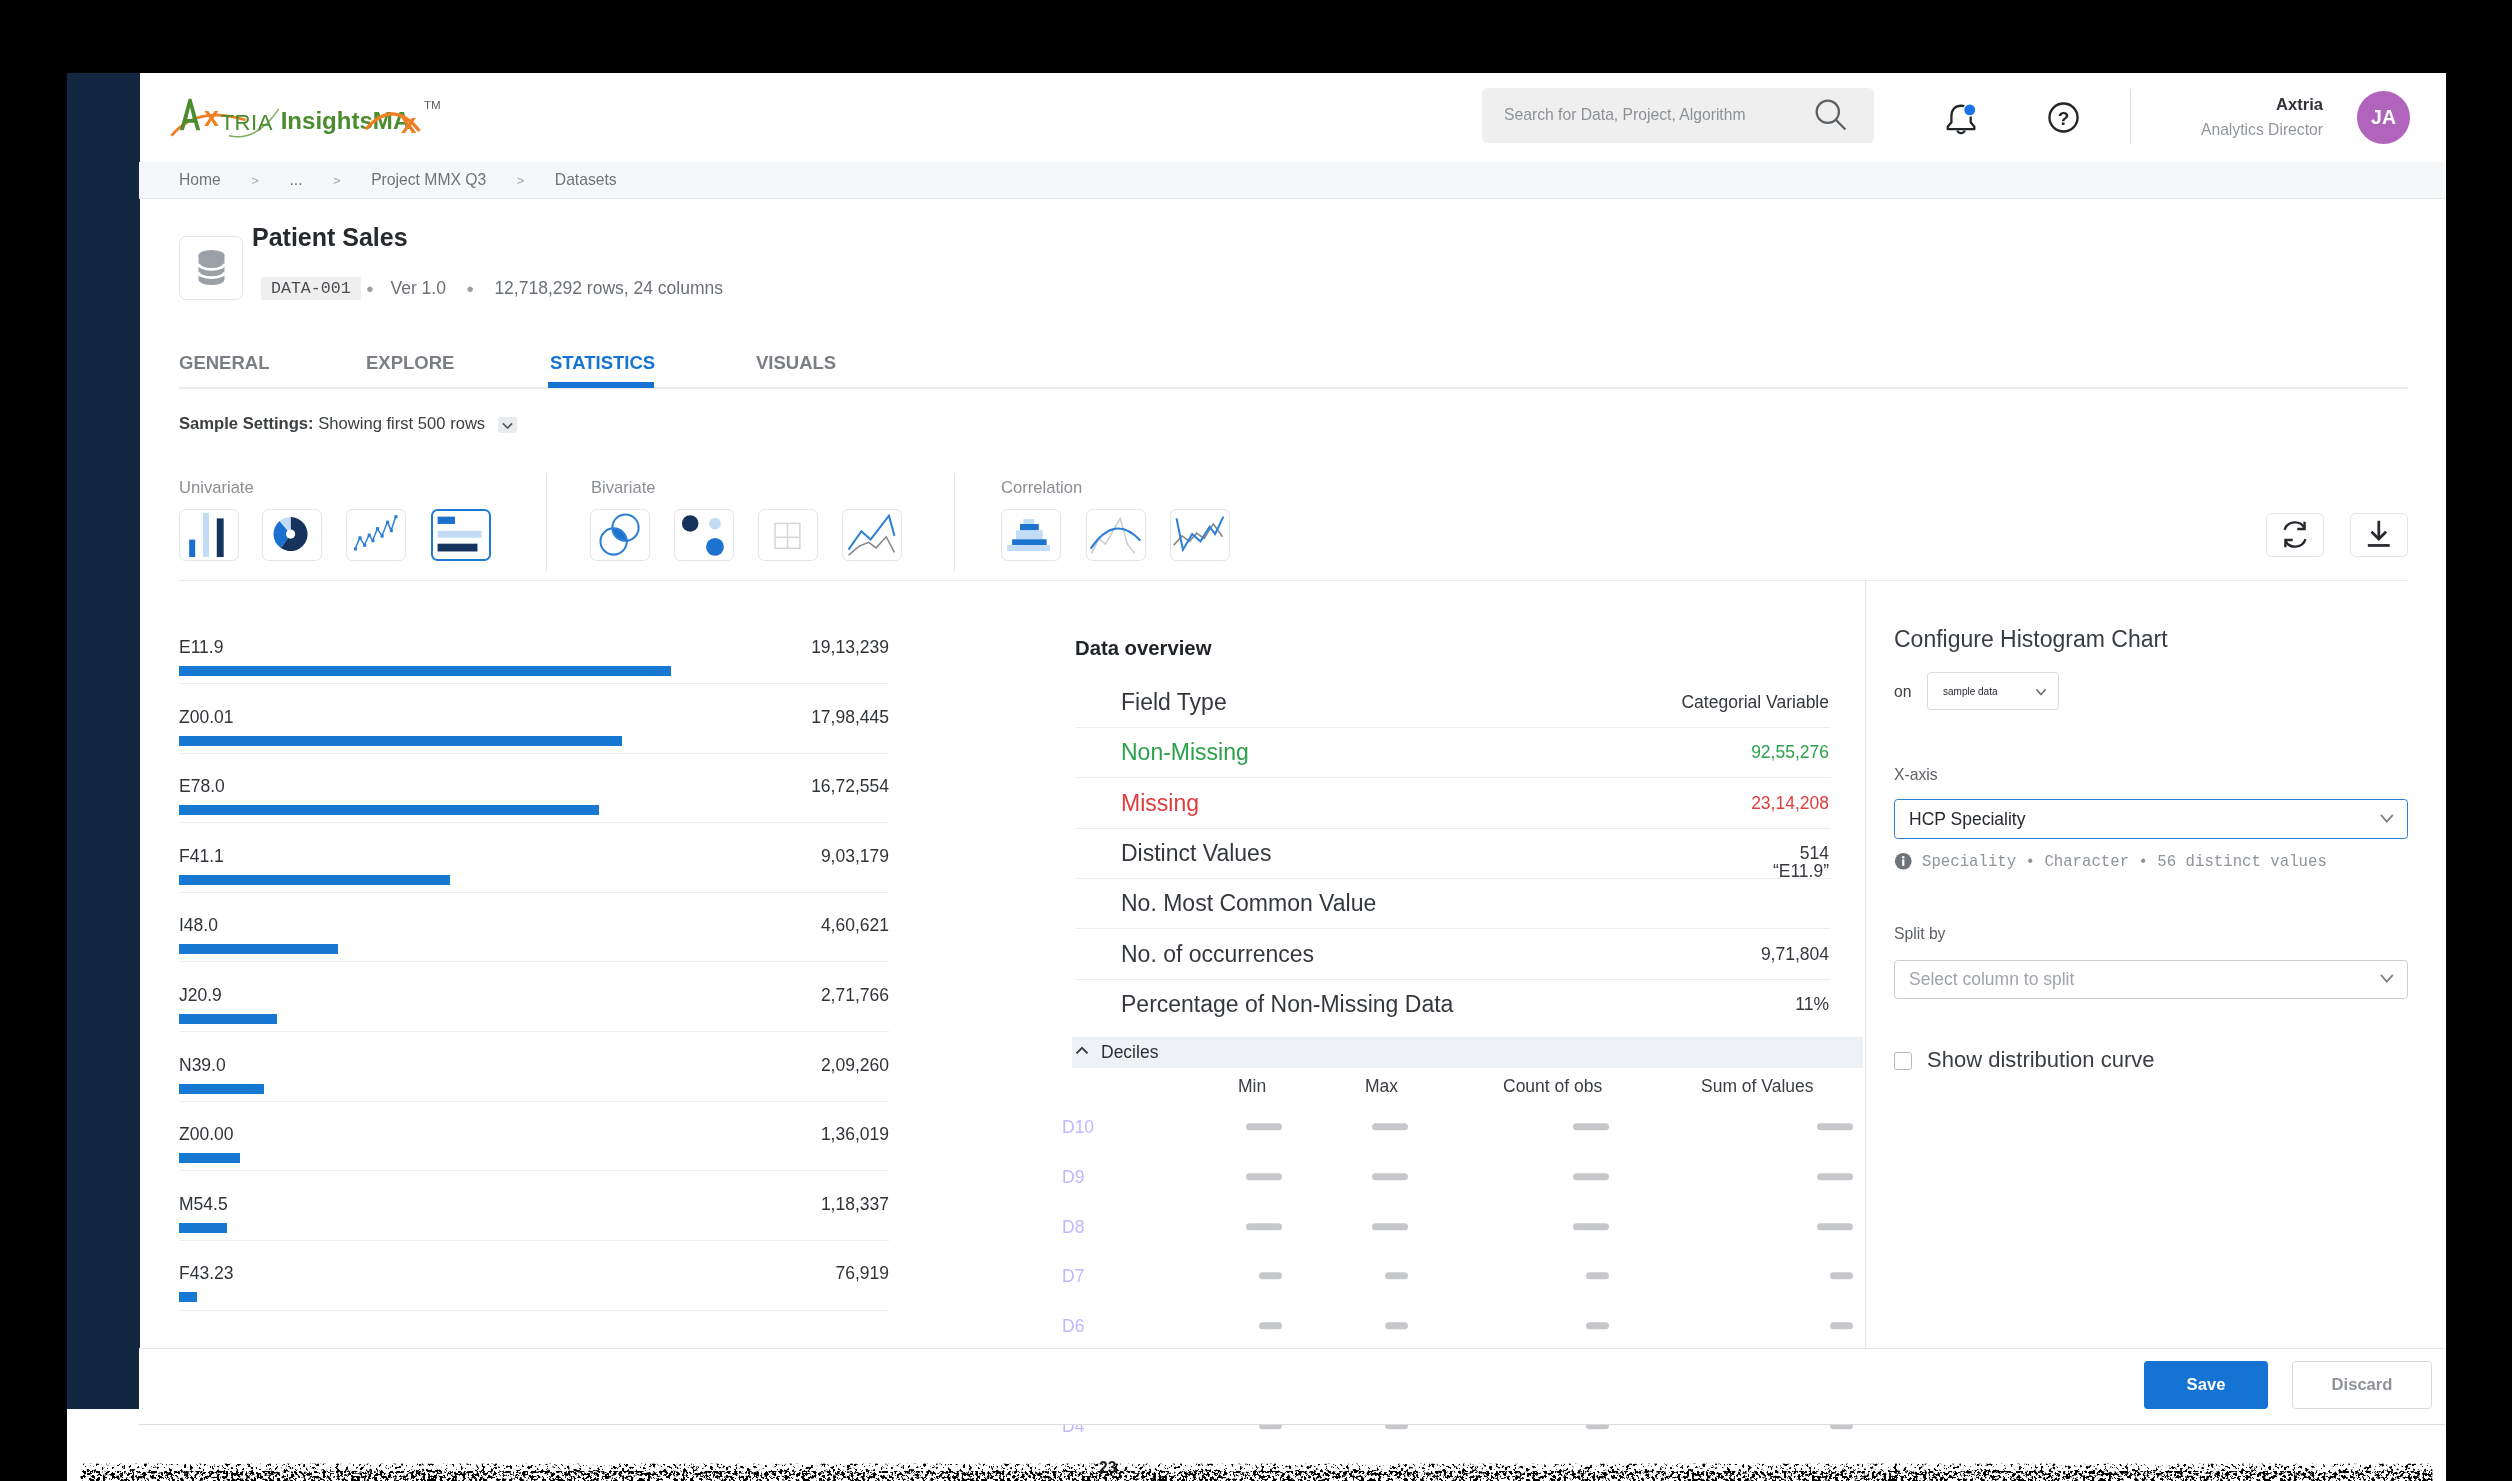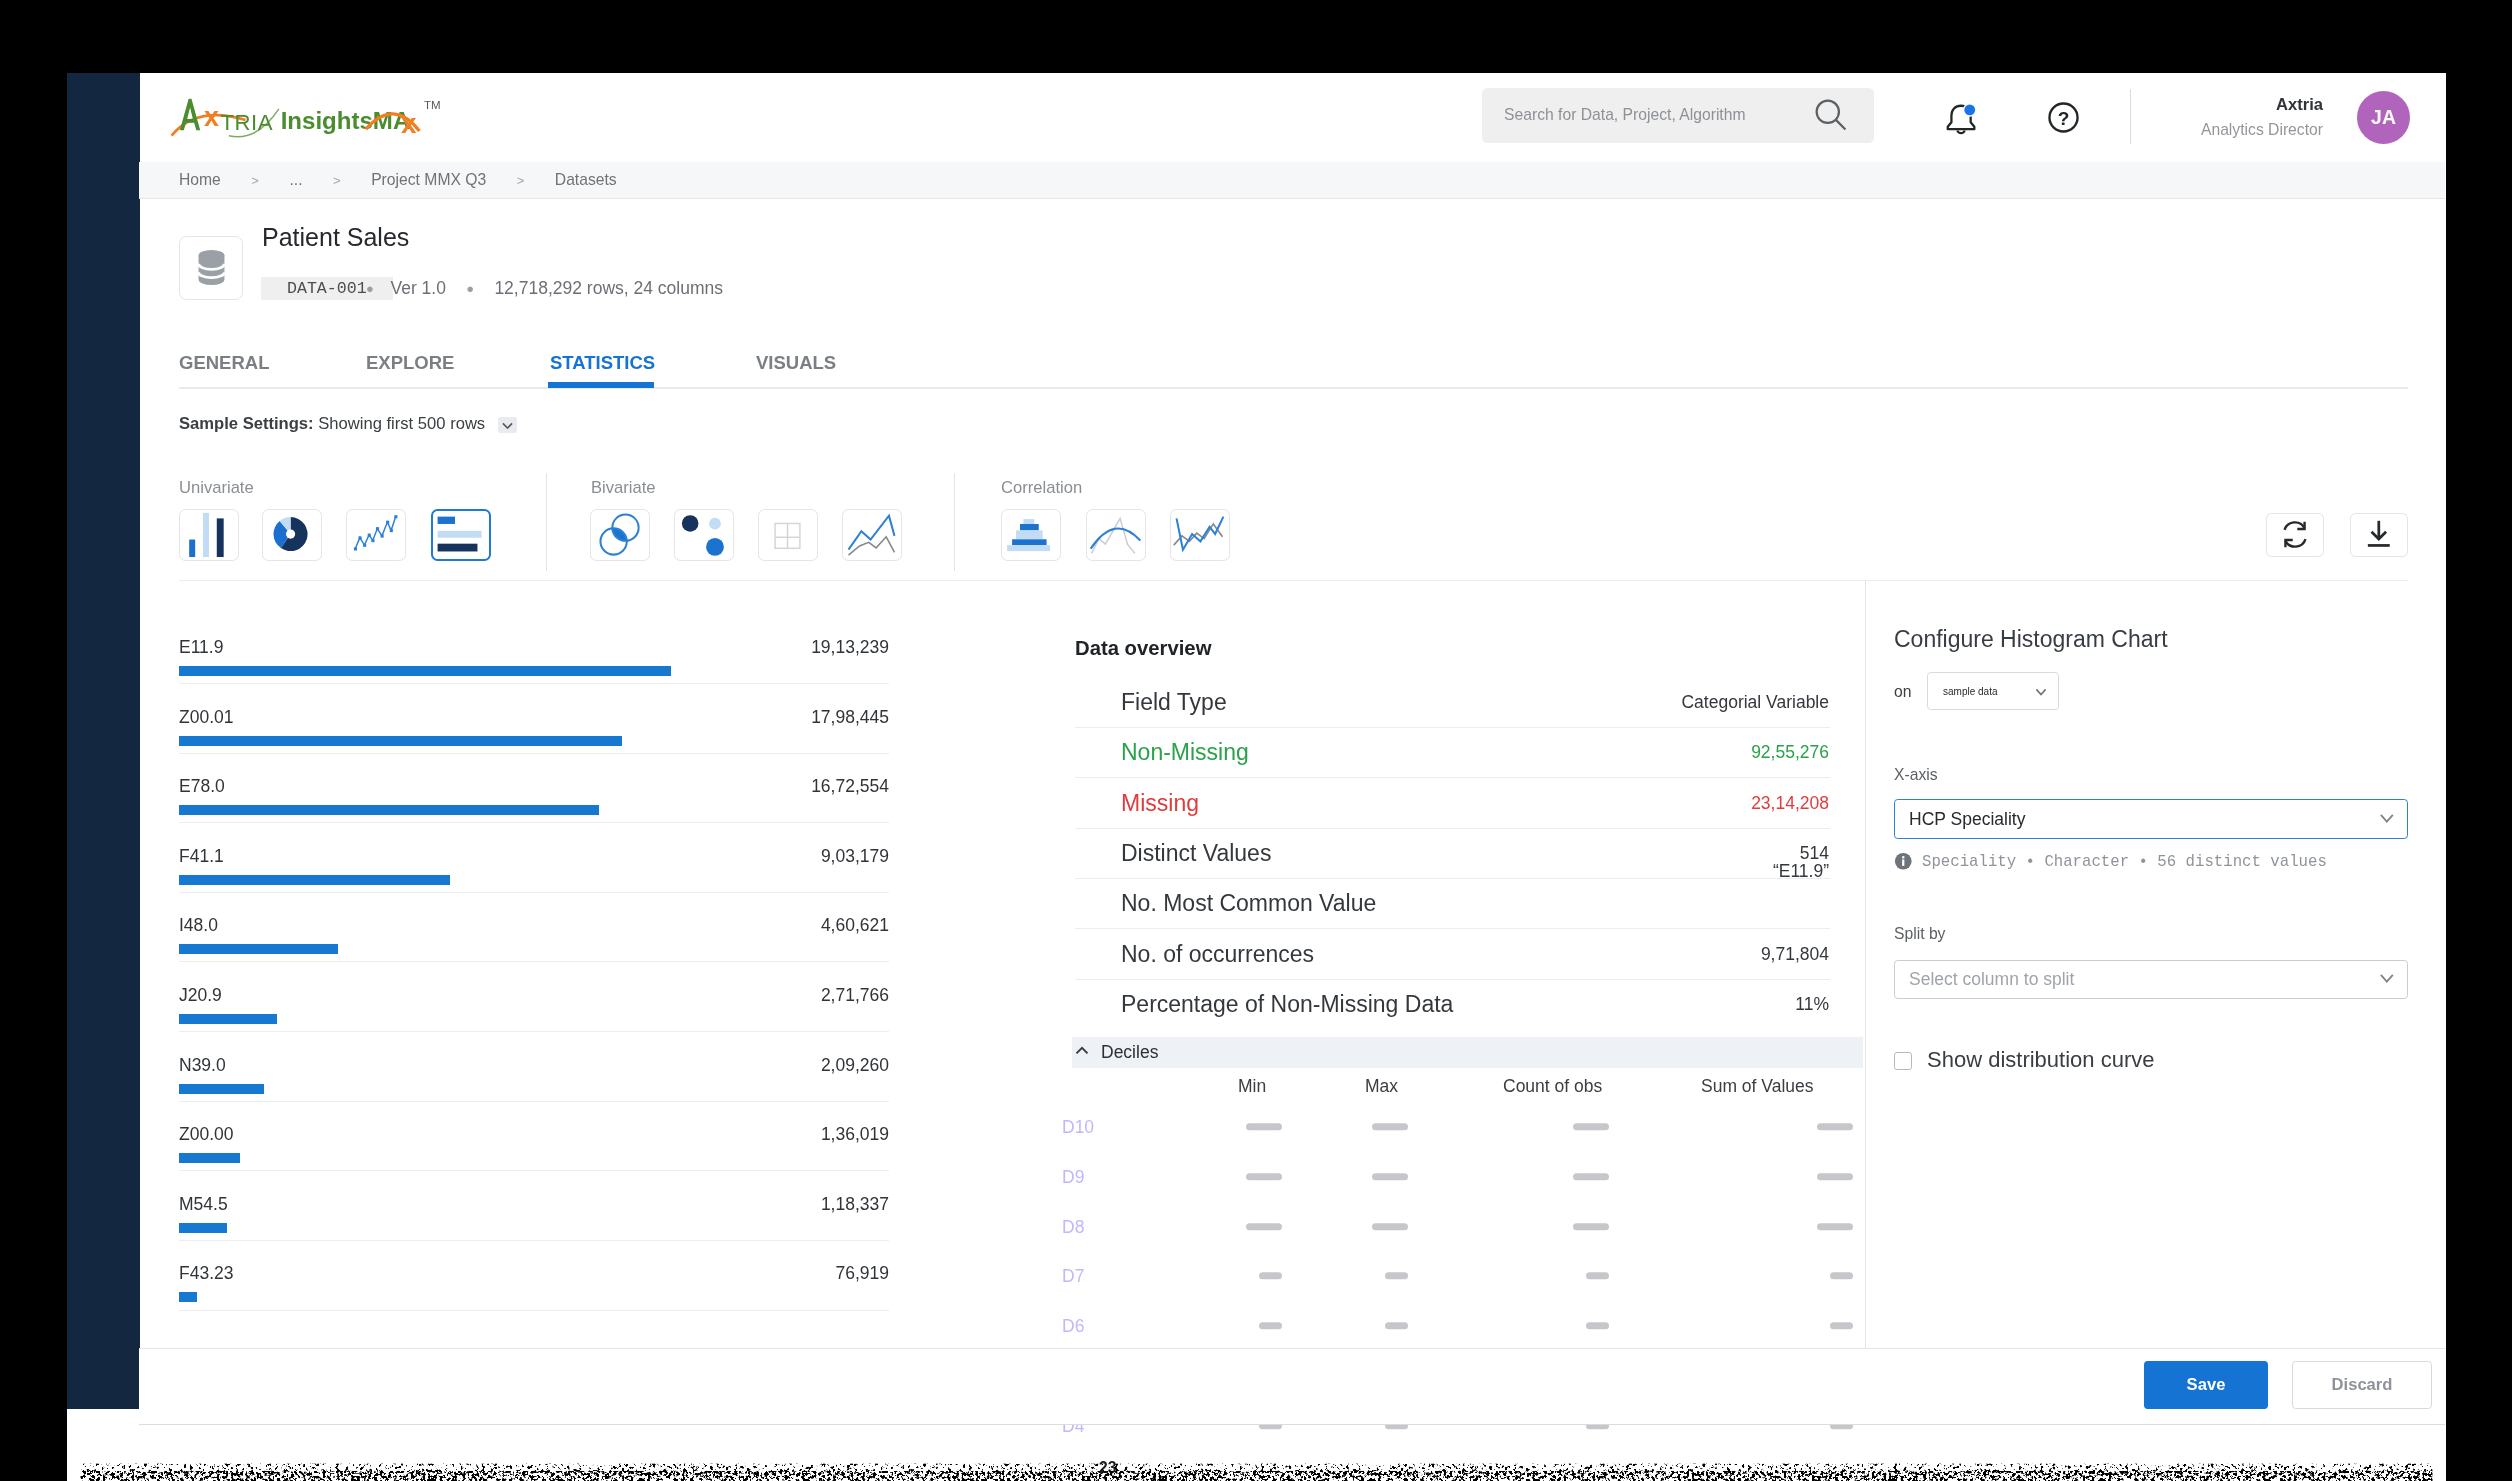--- a/index.html
+++ b/index.html
@@ -82,22 +82,22 @@
     </div>
 </div>
 
 <div class="abs" style="left:179px;top:236px;width:64px;height:64px;border:1.4px solid #e4e5e7;border-radius:7.4px"></div>
 <svg class="abs" style="left:193px;top:248px" width="37" height="39" viewBox="0 0 40 42">
   <ellipse cx="20" cy="8" rx="14" ry="6" fill="#9aa0a6"></ellipse>
   <path d="M6,8 v26 a14,6 0 0 0 28,0 v-26 z" fill="#9aa0a6"></path>
   <path d="M6,17 a14,6 0 0 0 28,0" fill="none" stroke="#fff" stroke-width="3"></path>
   <path d="M6,26 a14,6 0 0 0 28,0" fill="none" stroke="#fff" stroke-width="3"></path>
 </svg>
-<div class="abs" style="left:262px;top:223px;font-size:25px;font-weight:normal;color:#26292d">Patient Sales</div>
-<div class="abs mono" style="left:261px;top:277px;height:23px;padding:0 26px;background:#efefef;color:#4a4d52;font-size:16.6px;display:flex;align-items:center">DATA-001</div>
+<div class="abs" style="left:252px;top:223px;font-size:25px;font-weight:bold;color:#26292d">Patient Sales</div>
+<div class="abs mono" style="left:261px;top:277px;height:23px;padding:0 10px;background:#efefef;color:#4a4d52;font-size:16.6px;display:flex;align-items:center">DATA-001</div>
 <div class="abs" style="left:366px;top:277px;height:23px;display:flex;align-items:center;font-size:17.5px;color:#6b7076;gap:0">
   <span style="color:#9ba0a5;font-size:13px">●</span>
     <span style="margin-left:16.6px">Ver 1.0</span>
   <span style="color:#9ba0a5;font-size:13px;margin-left:20.3px">●</span>
     <span style="margin-left:20.3px">12,718,292 rows, 24 columns</span>
 </div>
 
 <div class="abs tab" style="left:179px">GENERAL</div>
 <div class="abs tab" style="left:366px">EXPLORE</div>
 <div class="abs tab" style="left:550px;color:#1473d3">STATISTICS</div>

